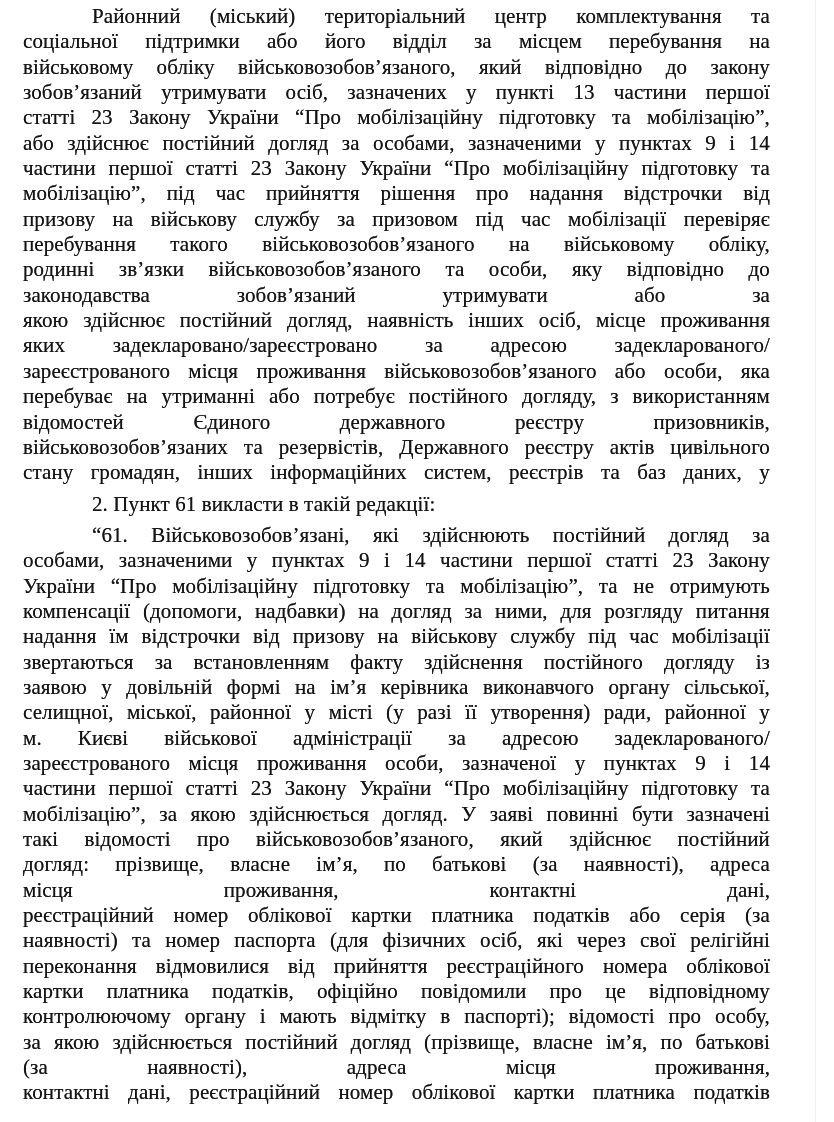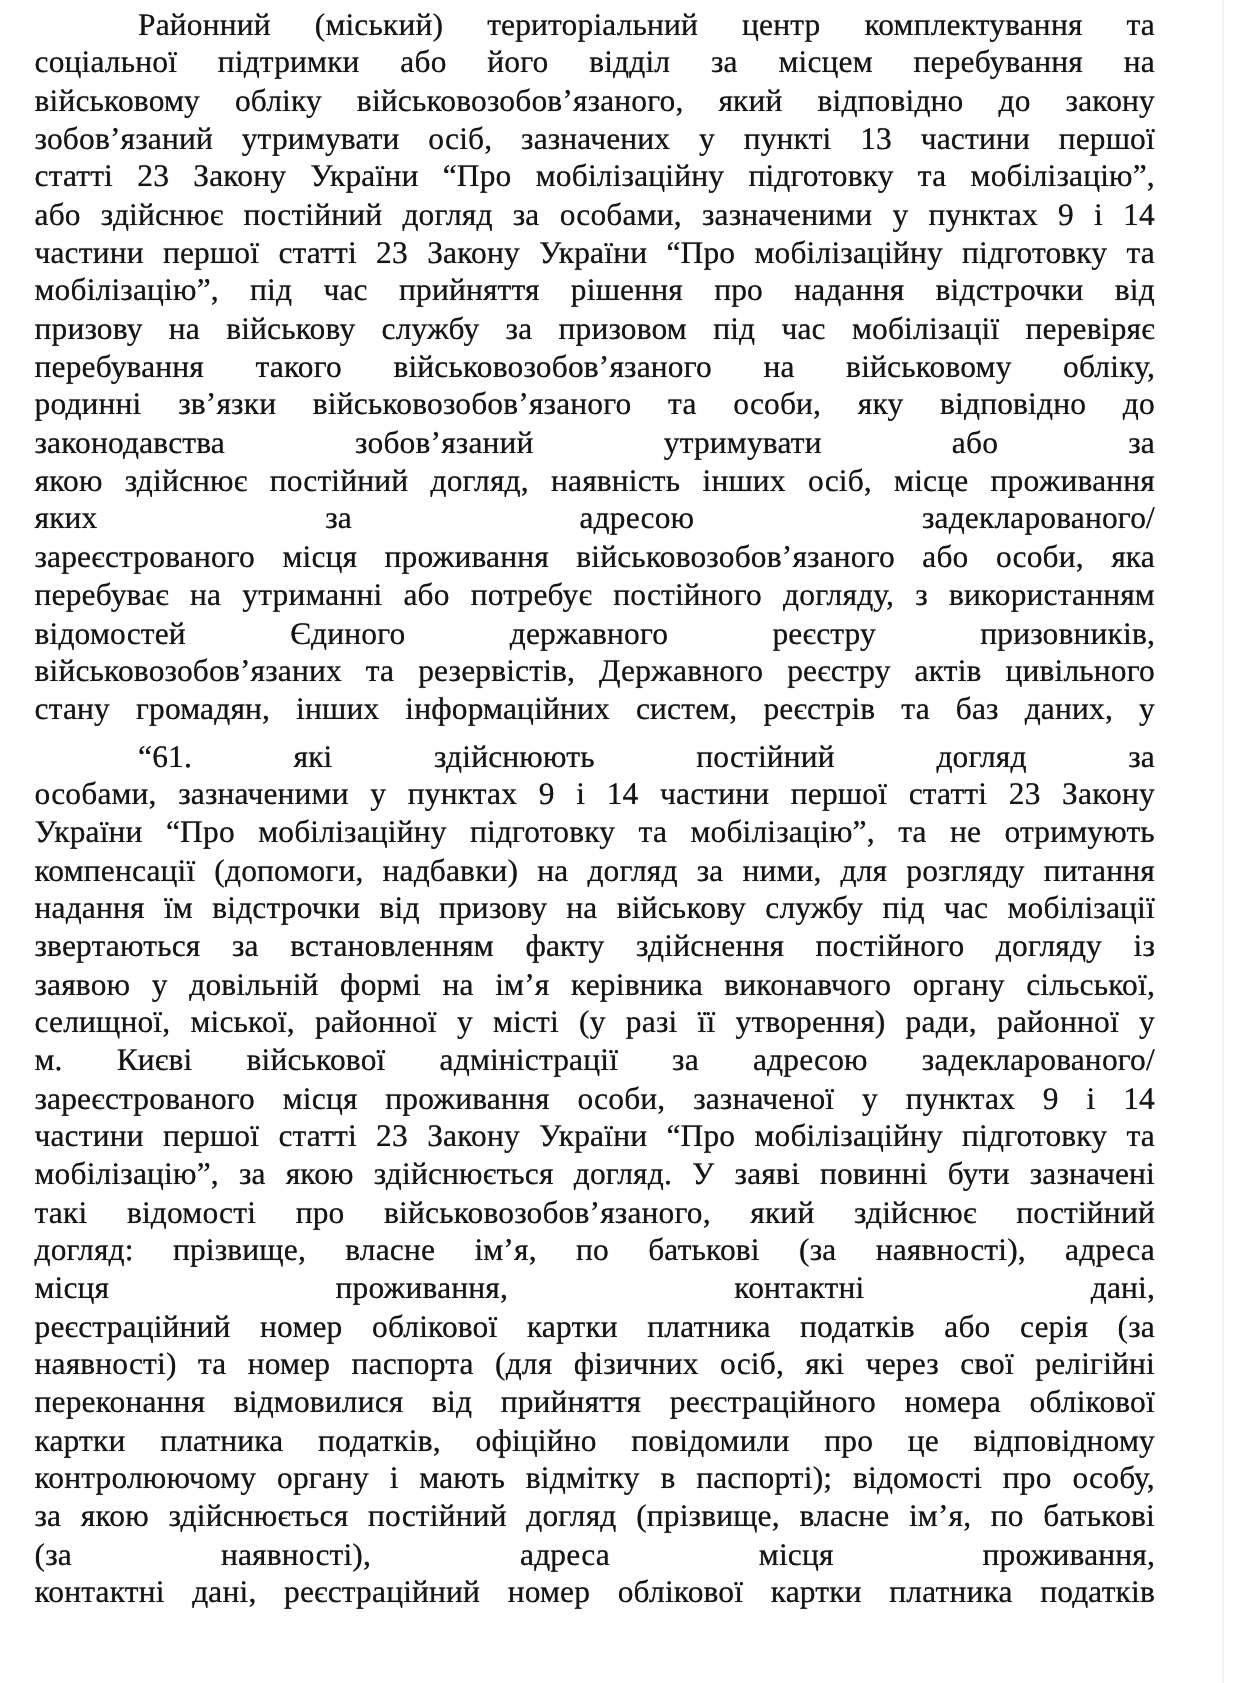--- a/index.html
+++ b/index.html
@@ -189,20 +189,21 @@
           <span>постійний</span>
           <span>догляд,</span>
           <span>наявність</span>
           <span>інших</span>
           <span>осіб,</span>
           <span>місце</span>
           <span>проживання</span>
         </div>
         <div class="line just">
           <span>яких</span>
+          <span>задекларовано/зареєстровано</span>
           <span>за</span>
           <span>адресою</span>
           <span>задекларованого/</span>
         </div>
         <div class="line just">
           <span>зареєстрованого</span>
           <span>місця</span>
           <span>проживання</span>
           <span>військовозобов’язаного</span>
           <span>або</span>
@@ -243,22 +244,26 @@
           <span>інформаційних</span>
           <span>систем,</span>
           <span>реєстрів</span>
           <span>та</span>
           <span>баз</span>
           <span>даних,</span>
           <span>у</span>
         </div>
       </div>
       <div class="para">
+        <div class="line indent">2. Пункт 61 викласти в такій редакції:</div>
+      </div>
+      <div class="para">
         <div class="line indent just">
           <span>“61.</span>
+          <span>Військовозобов’язані,</span>
           <span>які</span>
           <span>здійснюють</span>
           <span>постійний</span>
           <span>догляд</span>
           <span>за</span>
         </div>
         <div class="line just">
           <span>особами,</span>
           <span>зазначеними</span>
           <span>у</span>

